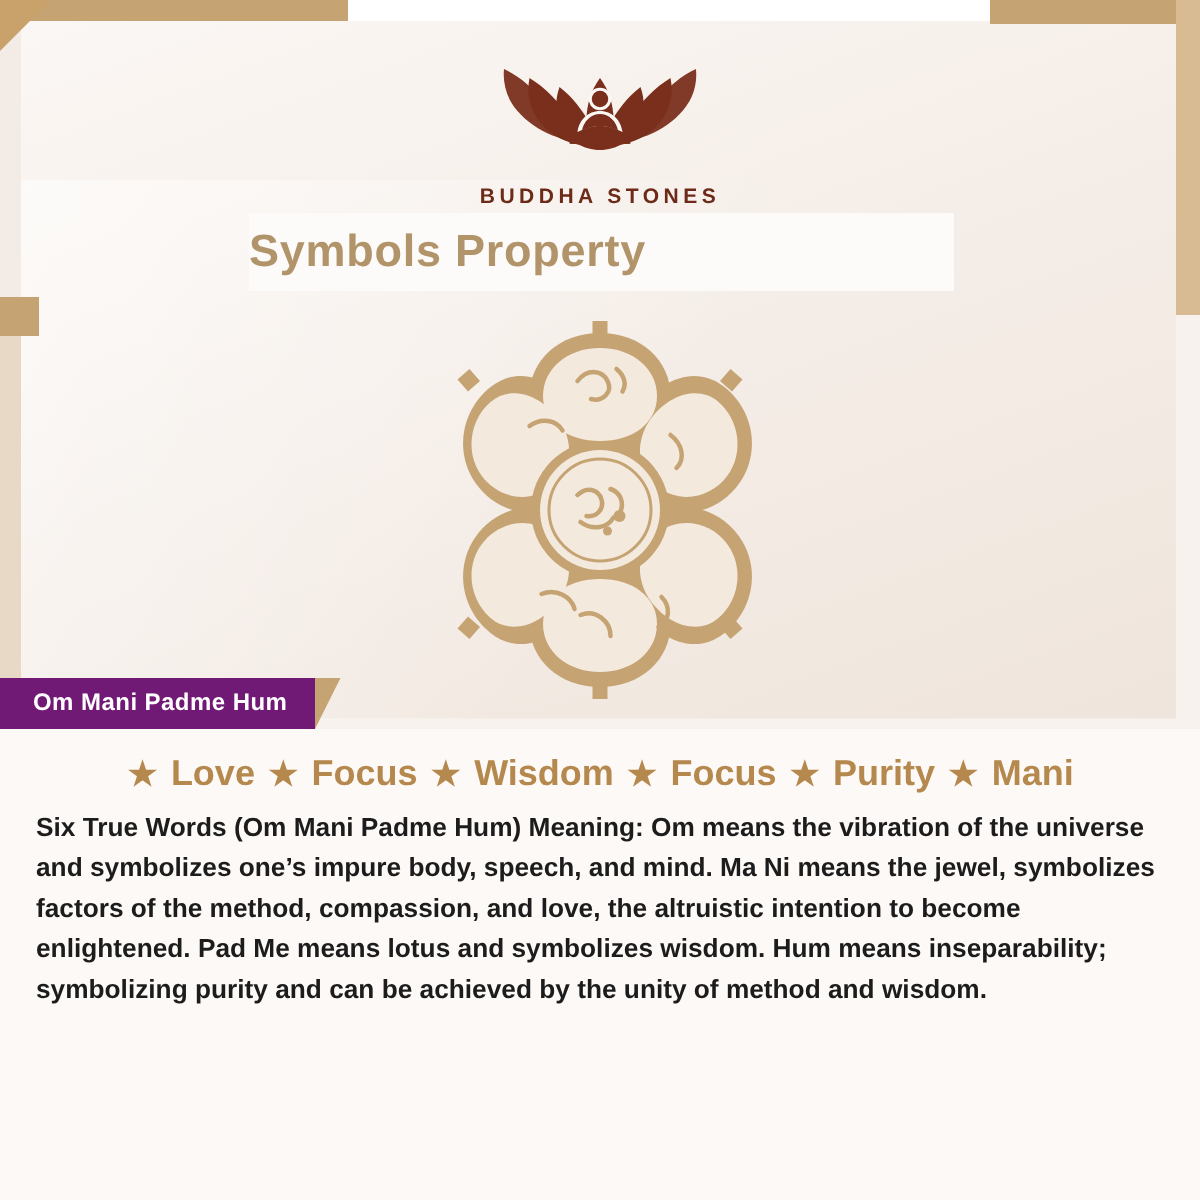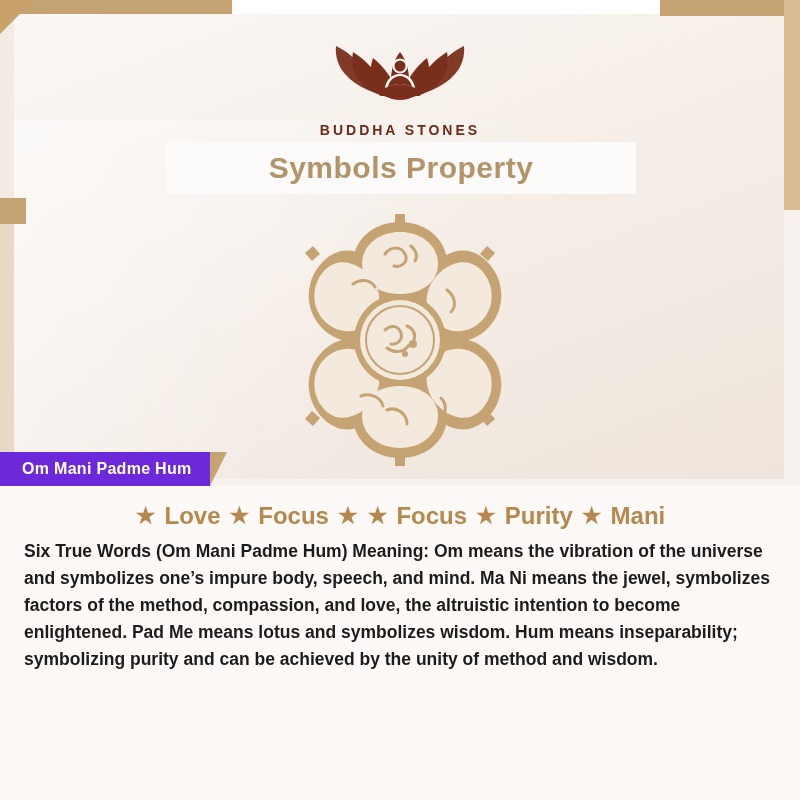--- a/index.html
+++ b/index.html
@@ -107,21 +107,21 @@
   }
 
   
   .title-bar {
     position: absolute;
     top: 142px; left: 166px;
     width: 470px; height: 52px;
     background: #fdfbf9;
     display: flex;
     align-items: center;
-    justify-content: center;
+    justify-content: flex-start;
   }
   .title-text {
     font-size: 30px;
     font-weight: bold;
     color: #b2946a;
     letter-spacing: 0.5px;
     font-family: "Liberation Sans", sans-serif;
   }
 
   
@@ -131,21 +131,21 @@
     width: 800px;
     display: flex;
     justify-content: center;
   }
 
   
   .label-tab {
     position: absolute;
     top: 452px; left: 0;
     height: 34px;
-    background: #6d28d9;
+    background: #701a75;
     display: flex;
     align-items: center;
     padding: 0 18px 0 22px;
     color: #ffffff;
     font-size: 16px;
     font-weight: bold;
     letter-spacing: 0.3px;
   }
   .label-tab::after {
     content: "";
@@ -304,20 +304,21 @@
     <span>Om Mani Padme Hum</span>
   </div>
 
   <div class="text-panel">
     <div class="keywords">
       <span class="star">★</span>
       <span class="kw">Love</span>
       <span class="star">★</span>
       <span class="kw">Focus</span>
       <span class="star">★</span>
+      <span class="kw">Wisdom</span>
       <span class="star">★</span>
       <span class="kw">Focus</span>
       <span class="star">★</span>
       <span class="kw">Purity</span>
       <span class="star">★</span>
       <span class="kw">Mani</span>
     </div>
     <div class="body-text">
       <p>Six True Words (Om Mani Padme Hum) Meaning: Om means the vibration of the universe and symbolizes one’s impure body, speech, and mind. Ma Ni means the jewel, symbolizes factors of the method, compassion, and love, the altruistic intention to become enlightened. Pad Me means lotus and symbolizes wisdom. Hum means inseparability; symbolizing purity and can be achieved by the unity of method and wisdom.</p>
     </div>

